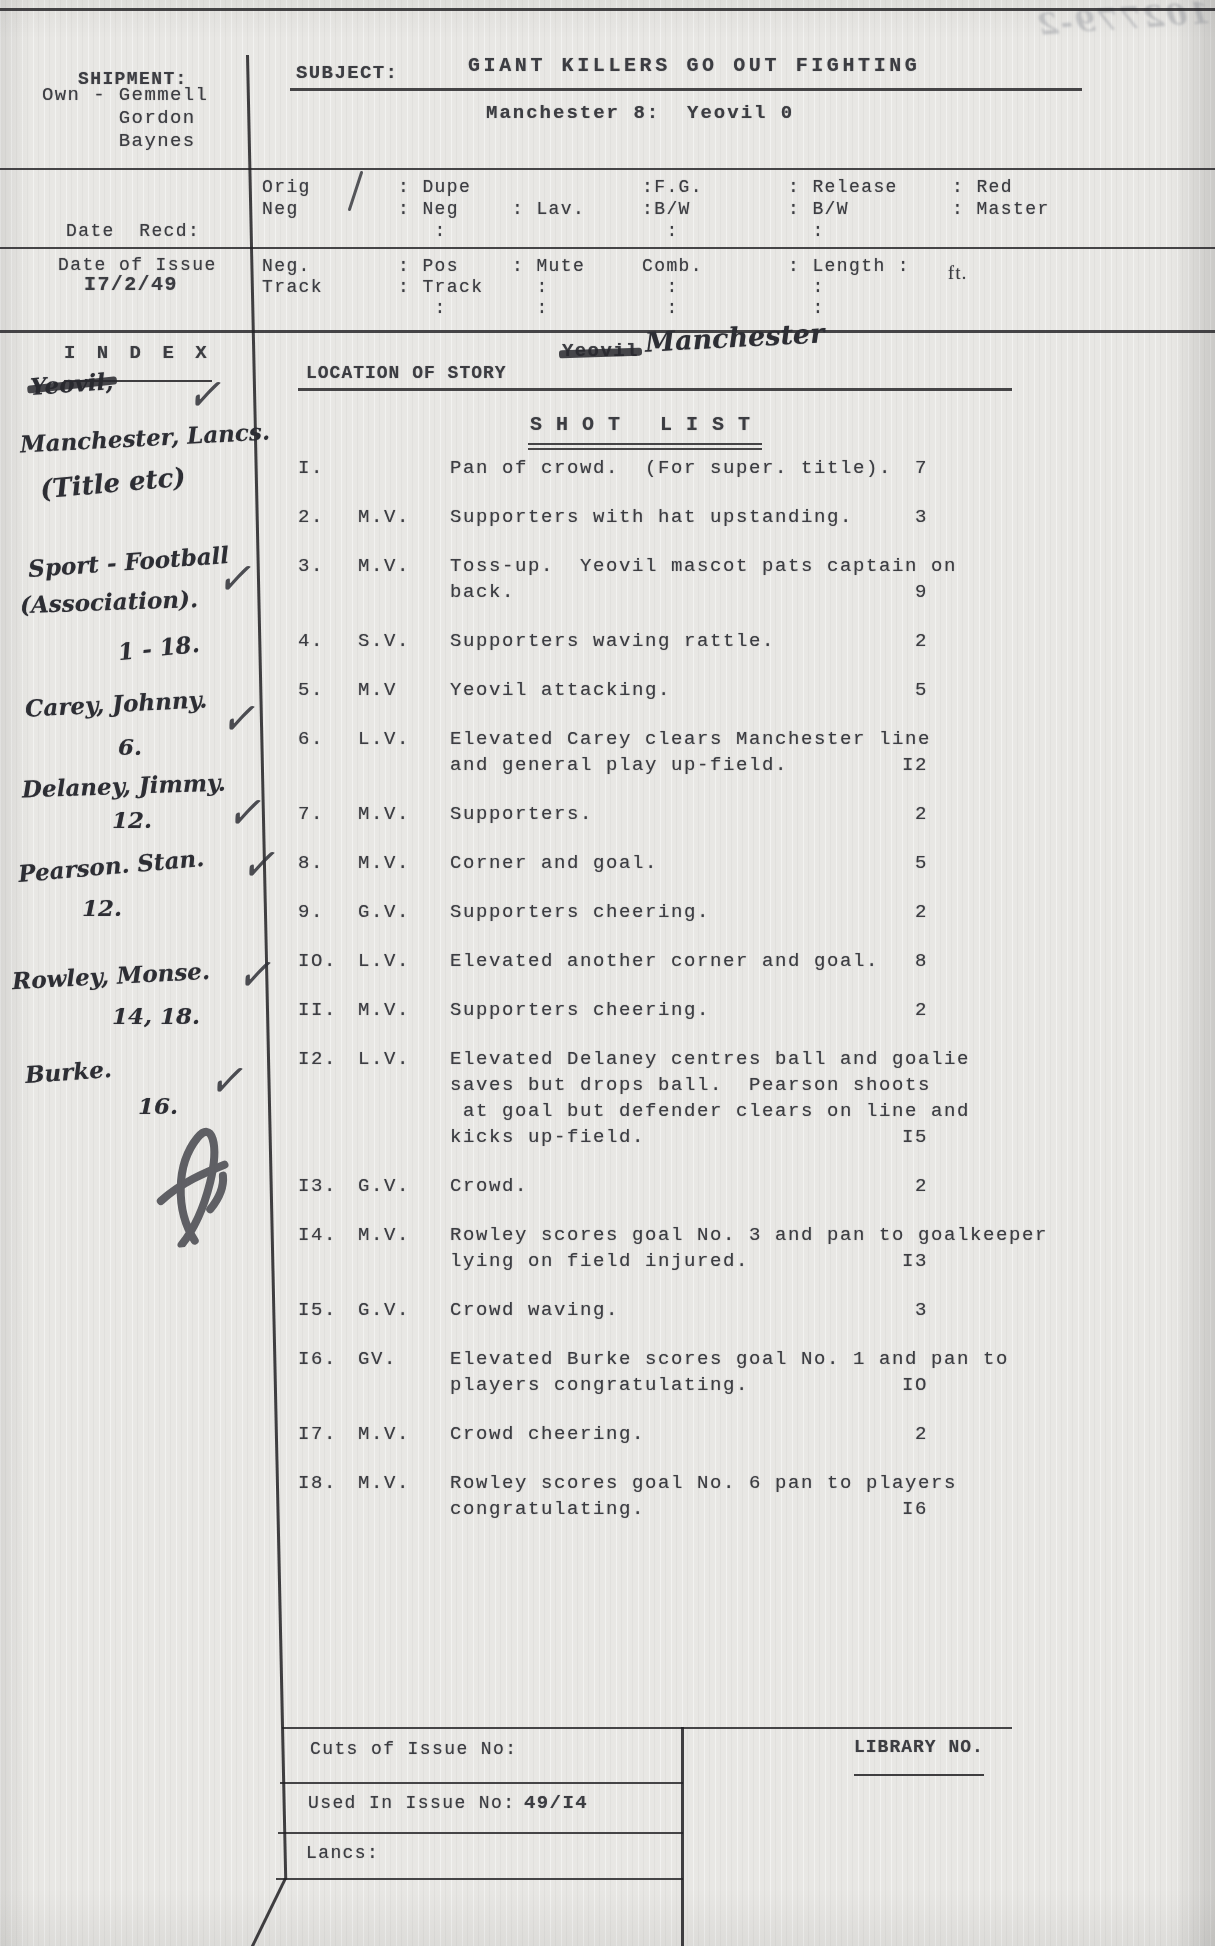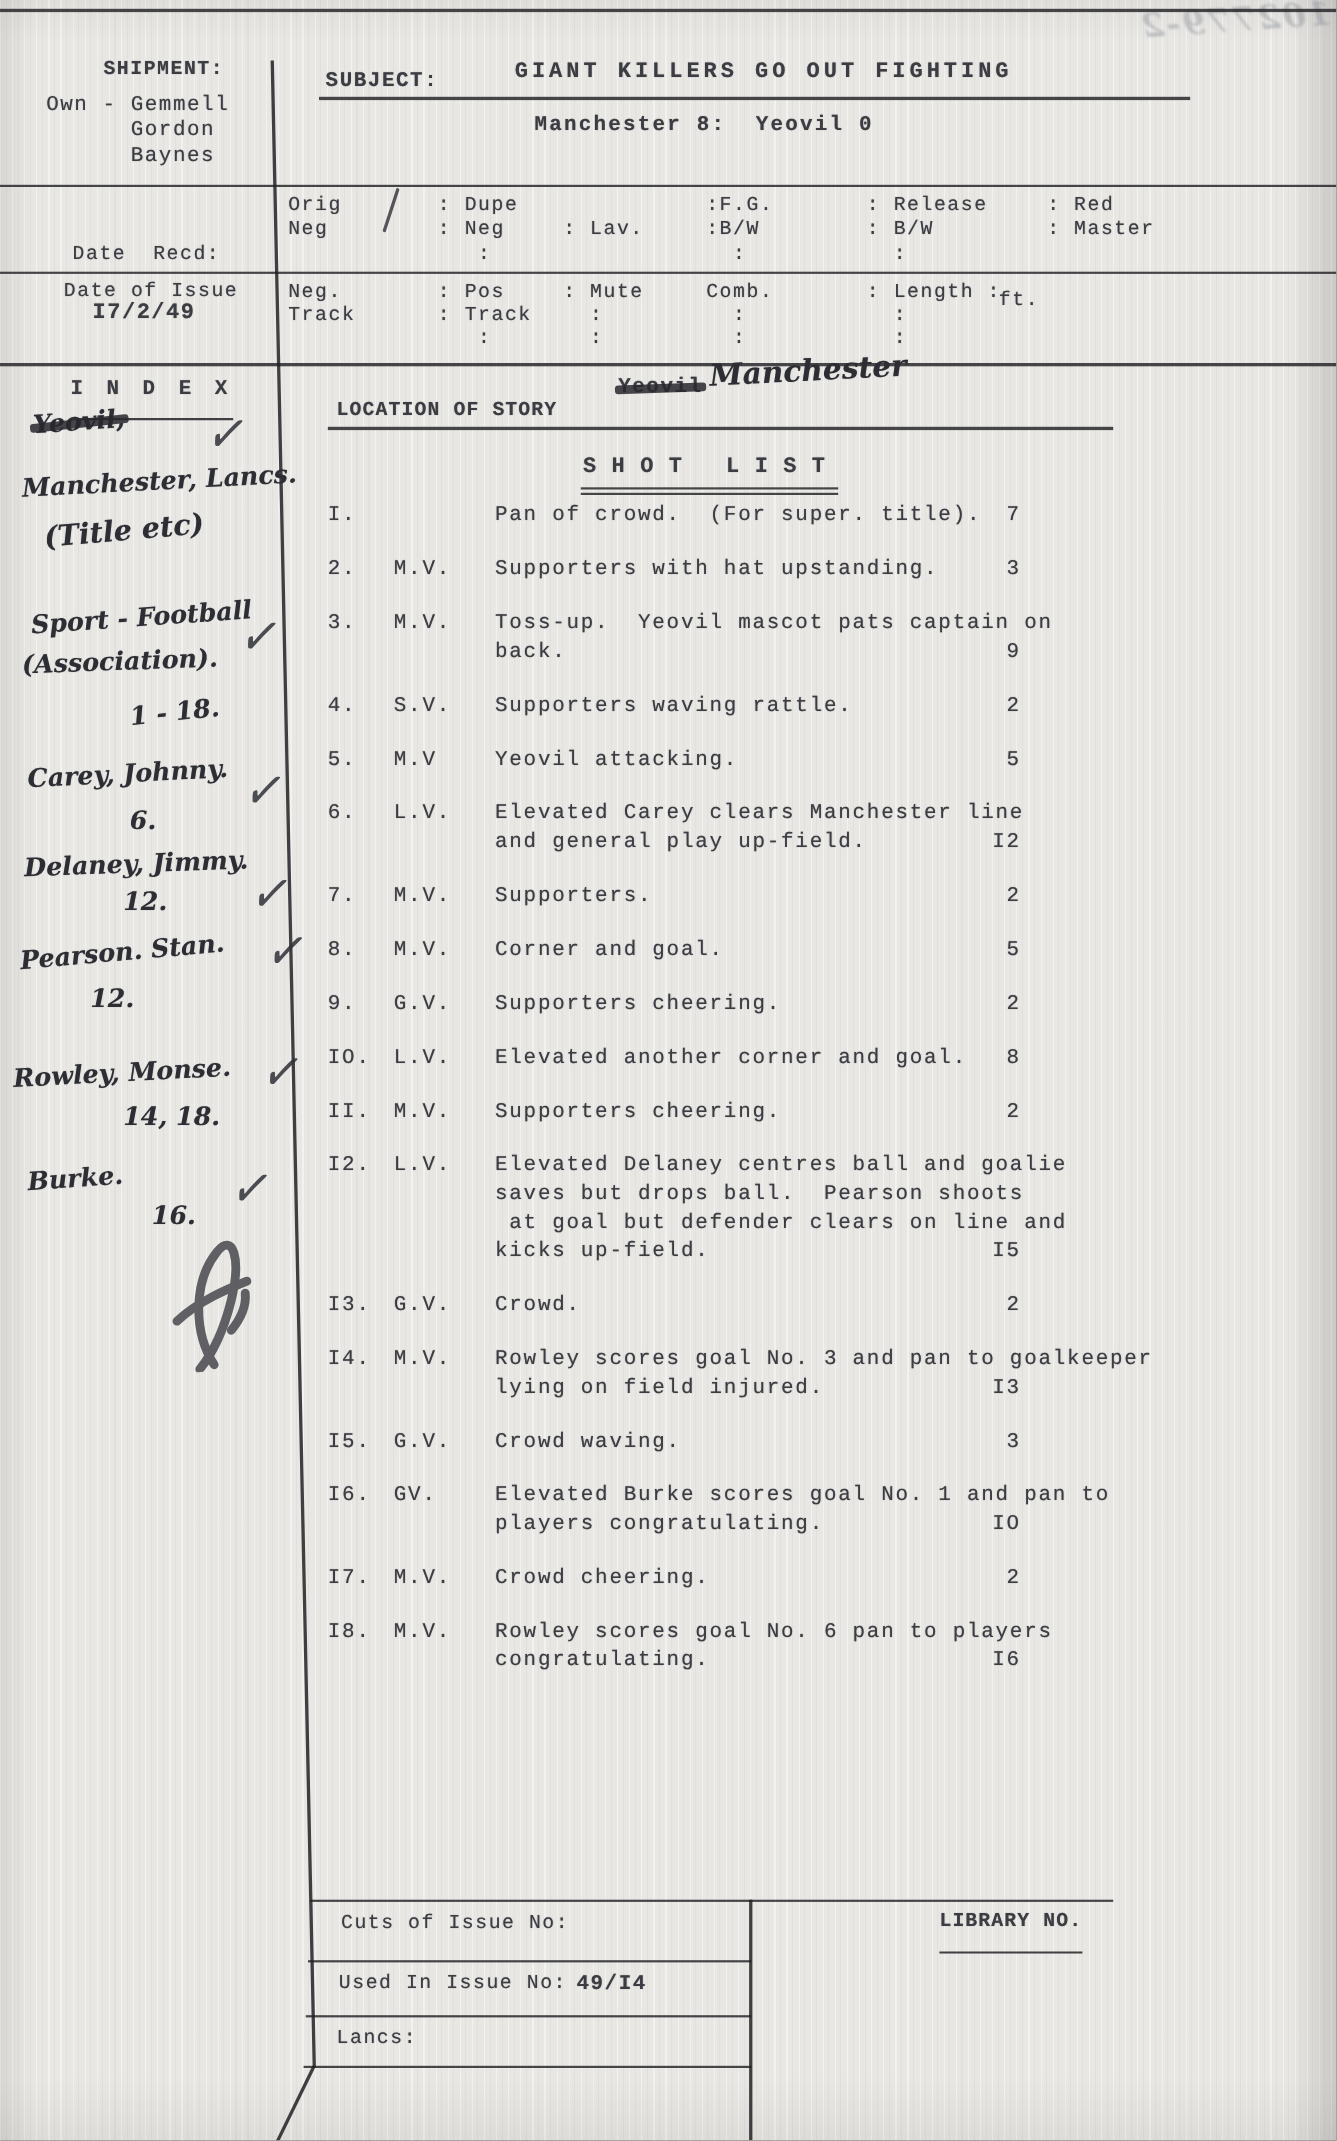--- a/index.html
+++ b/index.html
@@ -48,21 +48,21 @@
 <div class="page">
 
   <div class="bleed">102779-2</div>
 
   <div class="hl" style="left:0;top:8px;width:1215px;height:3px;"></div>
   <div class="hl" style="left:0;top:168px;width:1215px;"></div>
   <div class="hl" style="left:0;top:247px;width:1215px;"></div>
   <div class="hl" style="left:0;top:330px;width:1215px;height:3px;"></div>
   <div class="vl" style="left:246px;top:55px;height:1825px;transform:rotate(-1.2deg);transform-origin:top left;"></div>
 
-  <div class="typed bold" style="left:78px;top:52px;margin-left:16px;">SHIPMENT:</div>
+  <div class="typed bold" style="left:78px;top:68px;">SHIPMENT:</div>
   <div class="typed" style="left:42px;top:84px;font-size:19px;line-height:23px;">Own - Gemmell
       Gordon
       Baynes</div>
   <div class="typed bold" style="left:296px;top:62px;font-size:19px;">SUBJECT:</div>
   <div class="typed bold" style="left:468px;top:55px;font-size:20px;letter-spacing:3.6px;">GIANT KILLERS GO OUT FIGHTING</div>
   <div class="hl" style="left:290px;top:88px;width:792px;height:3px;"></div>
   <div class="typed bold" style="left:486px;top:102px;font-size:19px;letter-spacing:2px;">Manchester 8:  Yeovil 0</div>
 
   <div class="typed" style="left:66px;top:180px;margin-top:40px;">Date  Recd:</div>
   <div class="typed" style="left:262px;top:176px;">Orig
@@ -91,21 +91,21 @@
    :</div>
   <div class="typed" style="left:512px;top:256px;line-height:21px;">: Mute
   :
   :</div>
   <div class="typed" style="left:642px;top:256px;line-height:21px;">Comb.
   :
   :</div>
   <div class="typed" style="left:788px;top:256px;line-height:21px;">: Length :
   :
   :</div>
-  <div class="typed" style="left:908px;top:262px;">ft.</div>
+  <div class="typed" style="left:948px;top:262px;font-family:Liberation Serif, serif;">ft.</div>
 
   <div class="typed bold underline" style="left:64px;top:342px;font-size:19px;letter-spacing:5px;">I N D E X</div>
   <div id="index-entries">
       <div class="hw struck-hw" style="left: 30px; top: 370px; transform: rotate(-4deg);">Yeovil,</div>
       <div class="hw" style="left: 20px; top: 424px; transform: rotate(-3deg);">Manchester, Lancs.</div>
       <span class="check" style="left: 188px; top: 372px;">✓</span>
       <div class="hw" style="left: 40px; top: 468px; transform: rotate(-5deg); font-size: 26px;">(Title etc)</div>
       <div class="hw" style="left: 28px; top: 548px; transform: rotate(-4deg);">Sport - Football</div>
       <div class="hw" style="left: 20px; top: 588px; transform: rotate(-2deg);">(Association).</div>
       <span class="check" style="left: 218px; top: 556px;">✓</span>

